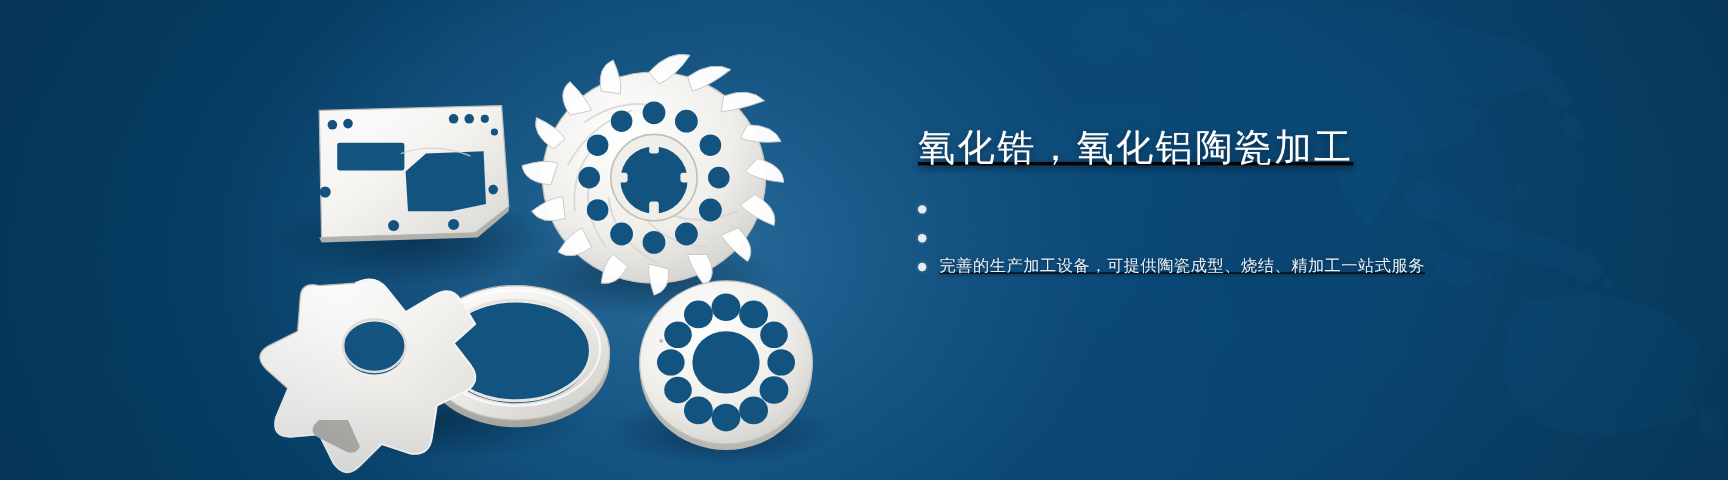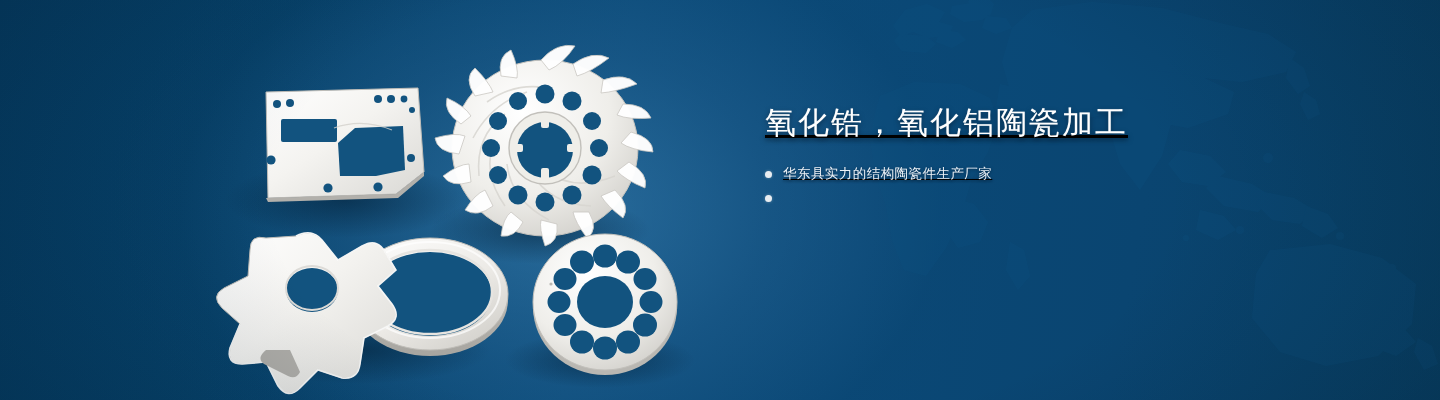--- a/index.html
+++ b/index.html
@@ -271,21 +271,24 @@
   </div>
 
   <div id="vignette"></div>
 
   <div id="textblock">
     <div id="headline">氧化锆，氧化铝陶瓷加工</div>
 
     <ul id="bullets">
       <li class="bullet">
         <span class="dot"></span>
-        <span class="btext">华东具实力的结构陶瓷件生产厂家</span>
       </li>
       <li class="bullet">
         <span class="dot"></span>
       </li>
+      <li class="bullet">
+        <span class="dot"></span>
+        <span class="btext">完善的生产加工设备，可提供陶瓷成型、烧结、精加工一站式服务</span>
+      </li>
     </ul>
   </div>
 
 </div>
 
 </body></html>

